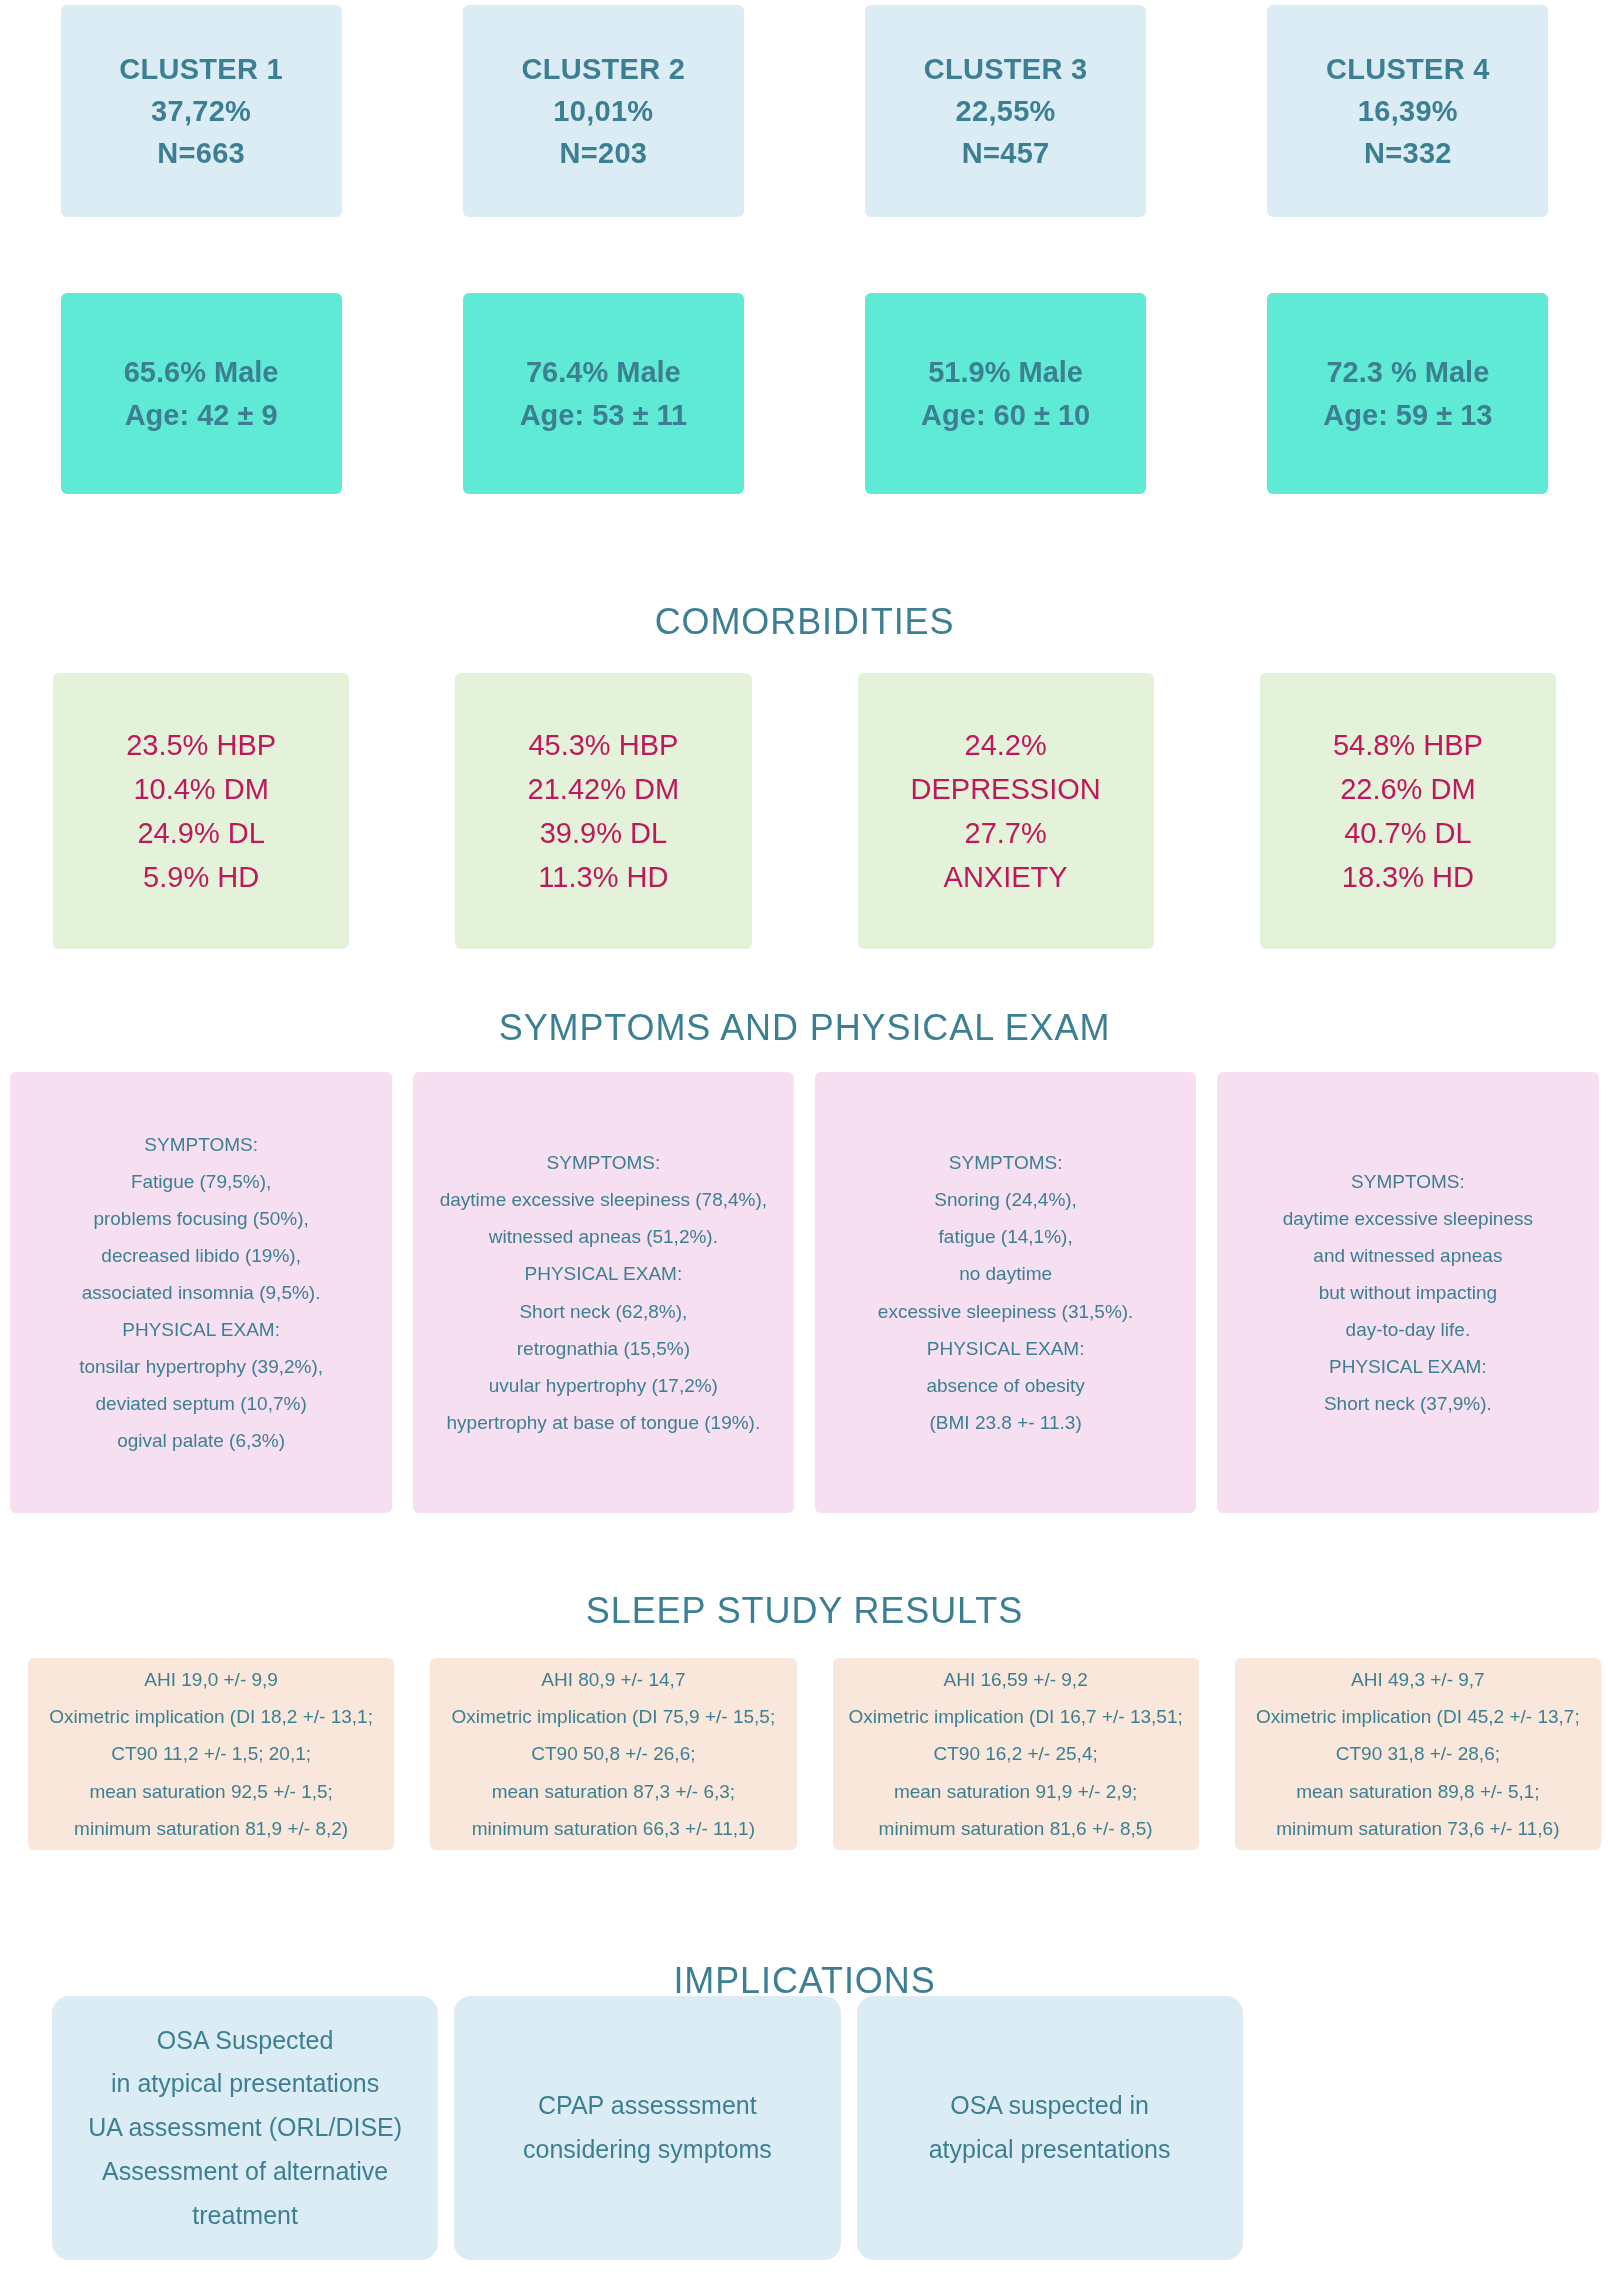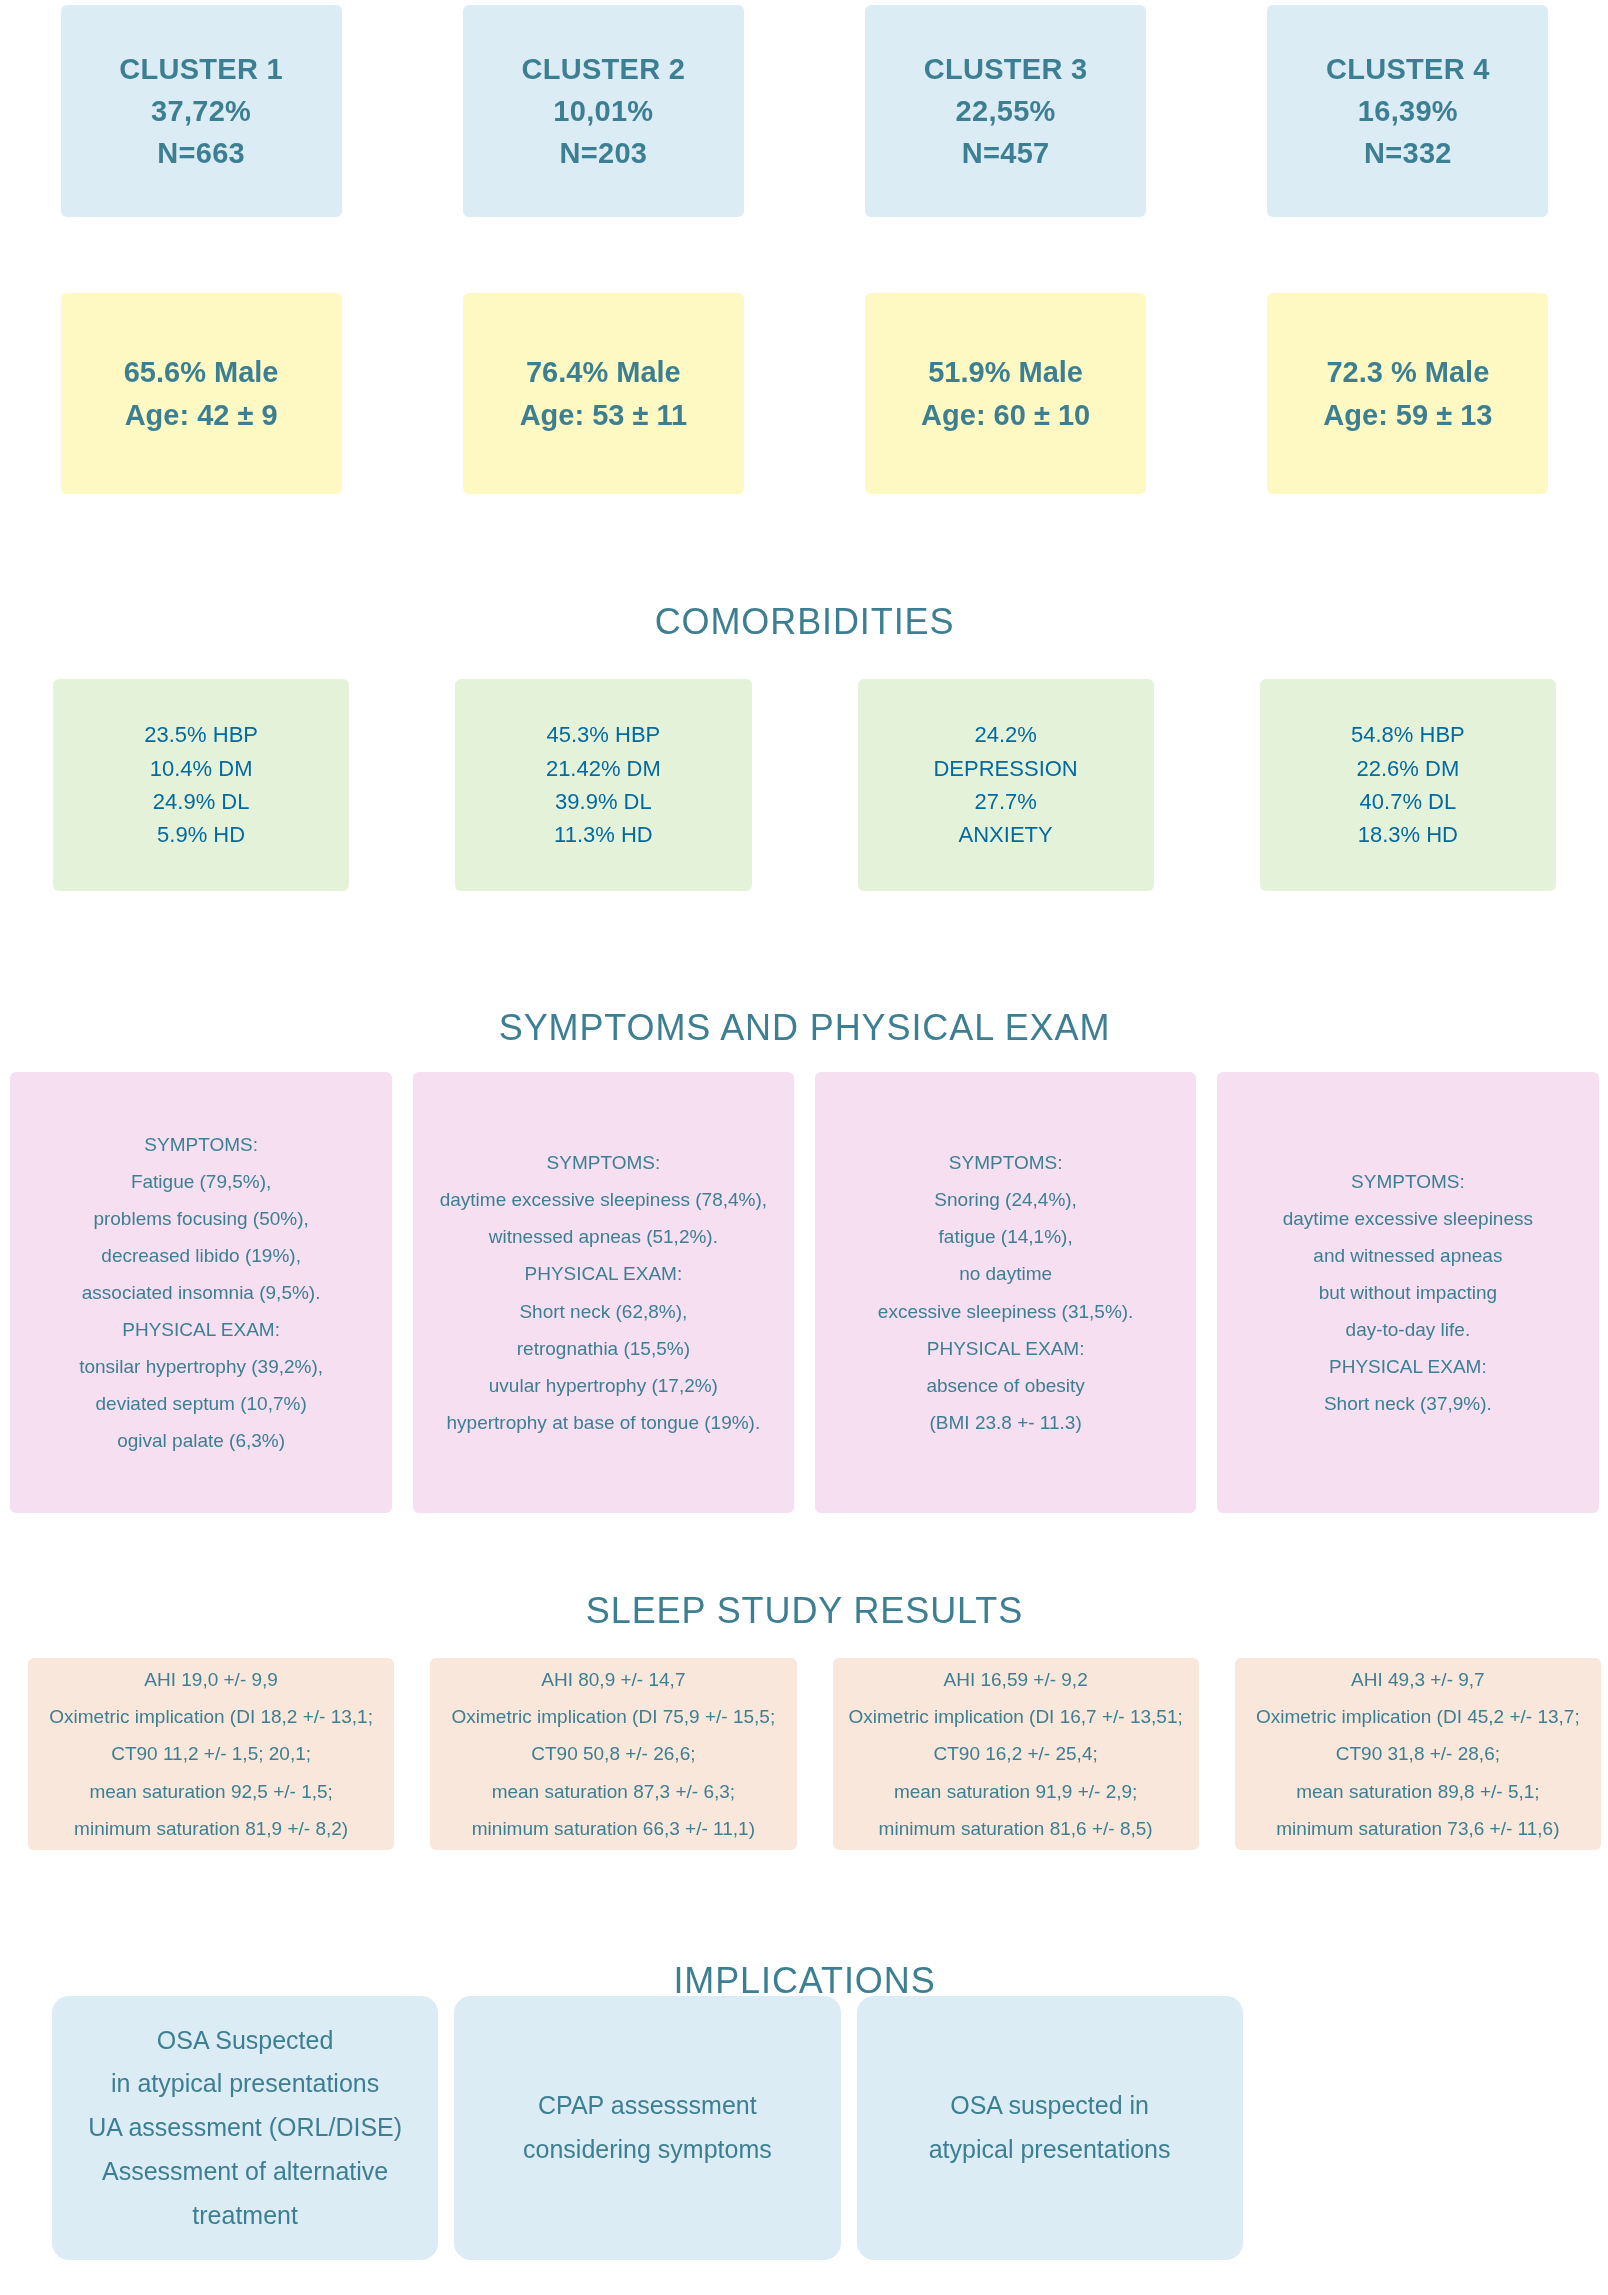--- a/index.html
+++ b/index.html
@@ -75,38 +75,38 @@
     letter-spacing: 0.3px;
   }
 
   
   .row-demo { top: 293px; height: 201px; }
   .row-demo .cell { padding: 0 45px; }
   .card-demo {
     width: 100%;
     max-width: 281px;
     height: 201px;
-    background: #fef9c3;
+    background: #5eead4;
     font-size: 29px;
     font-weight: bold;
     color: #3d7f92;
   }
 
   
   .title-comorbidities { top: 601px; }
   .row-comorb { top: 673px; height: 224px; }
   .row-comorb .cell { padding: 0 53px; }
   .card-comorb {
     width: 100%;
     max-width: 298px;
-    height: 212px;
+    height: 276px;
     background: #e5f2da;
-    font-size: 22px;
-    font-weight: 400;
-    color: #0369a1;
+    font-size: 29px;
+    font-weight: 400;
+    color: #be185d;
     line-height: 1.52;
   }
 
   
   .title-symptoms { top: 1007px; }
   .row-symptoms { top: 1072px; height: 441px; }
   .row-symptoms .cell { padding: 0 10.3px; align-items: stretch; }
   .card-symptoms {
     width: 100%;
     height: 441px;

